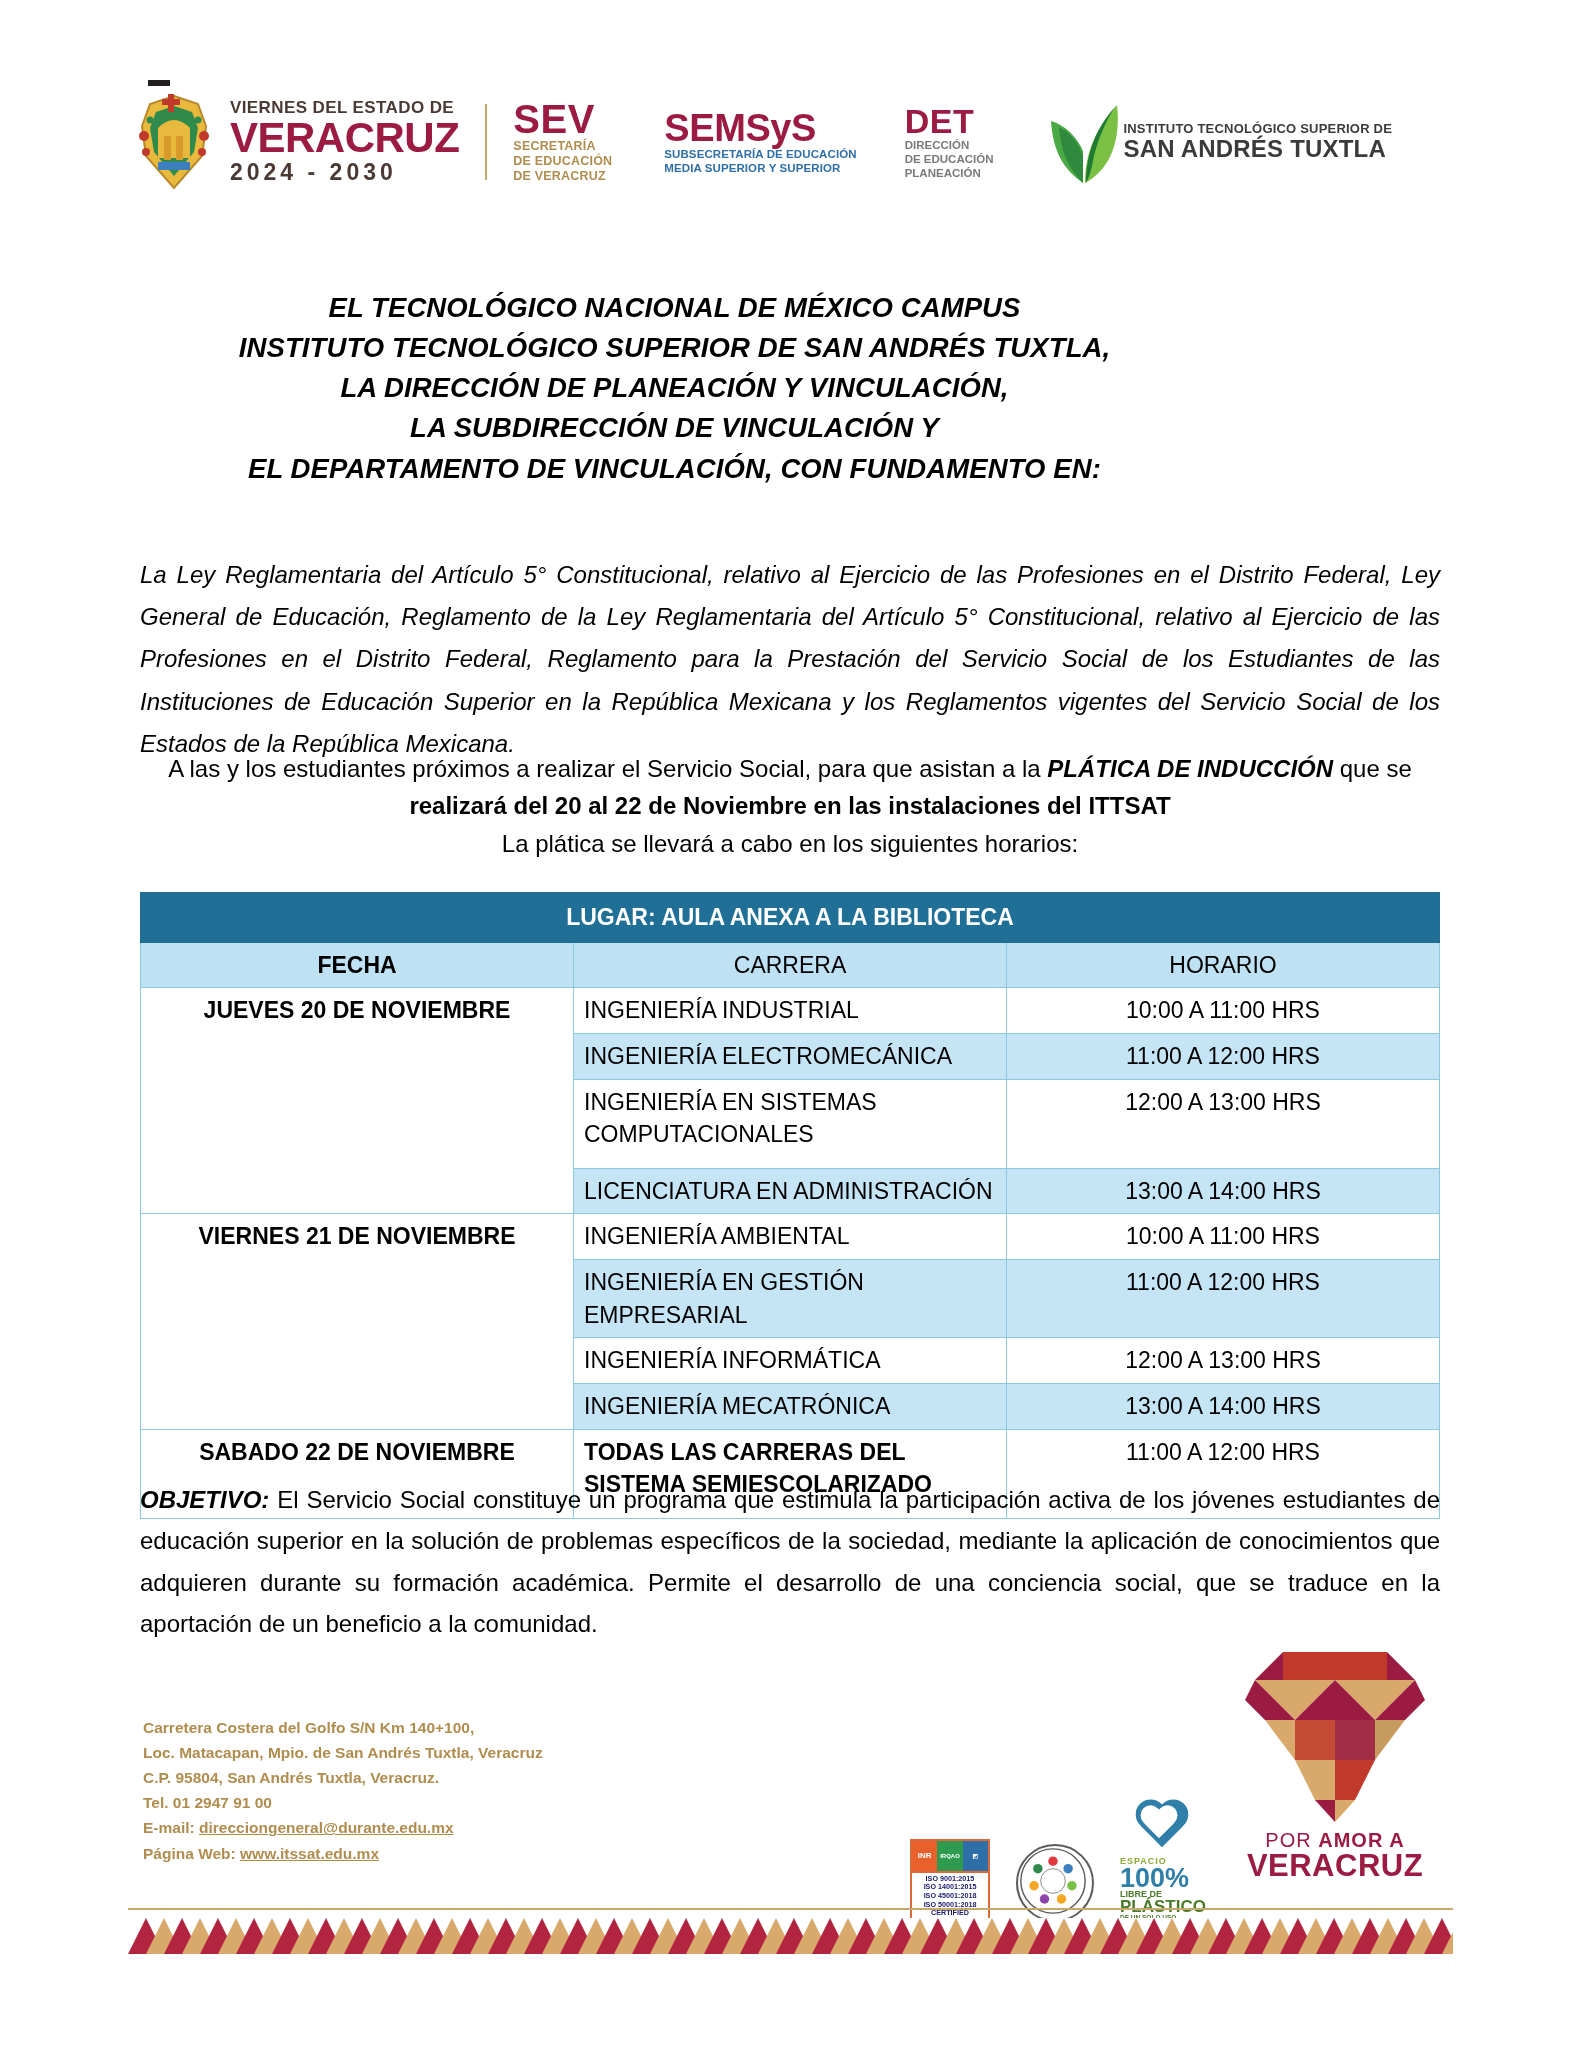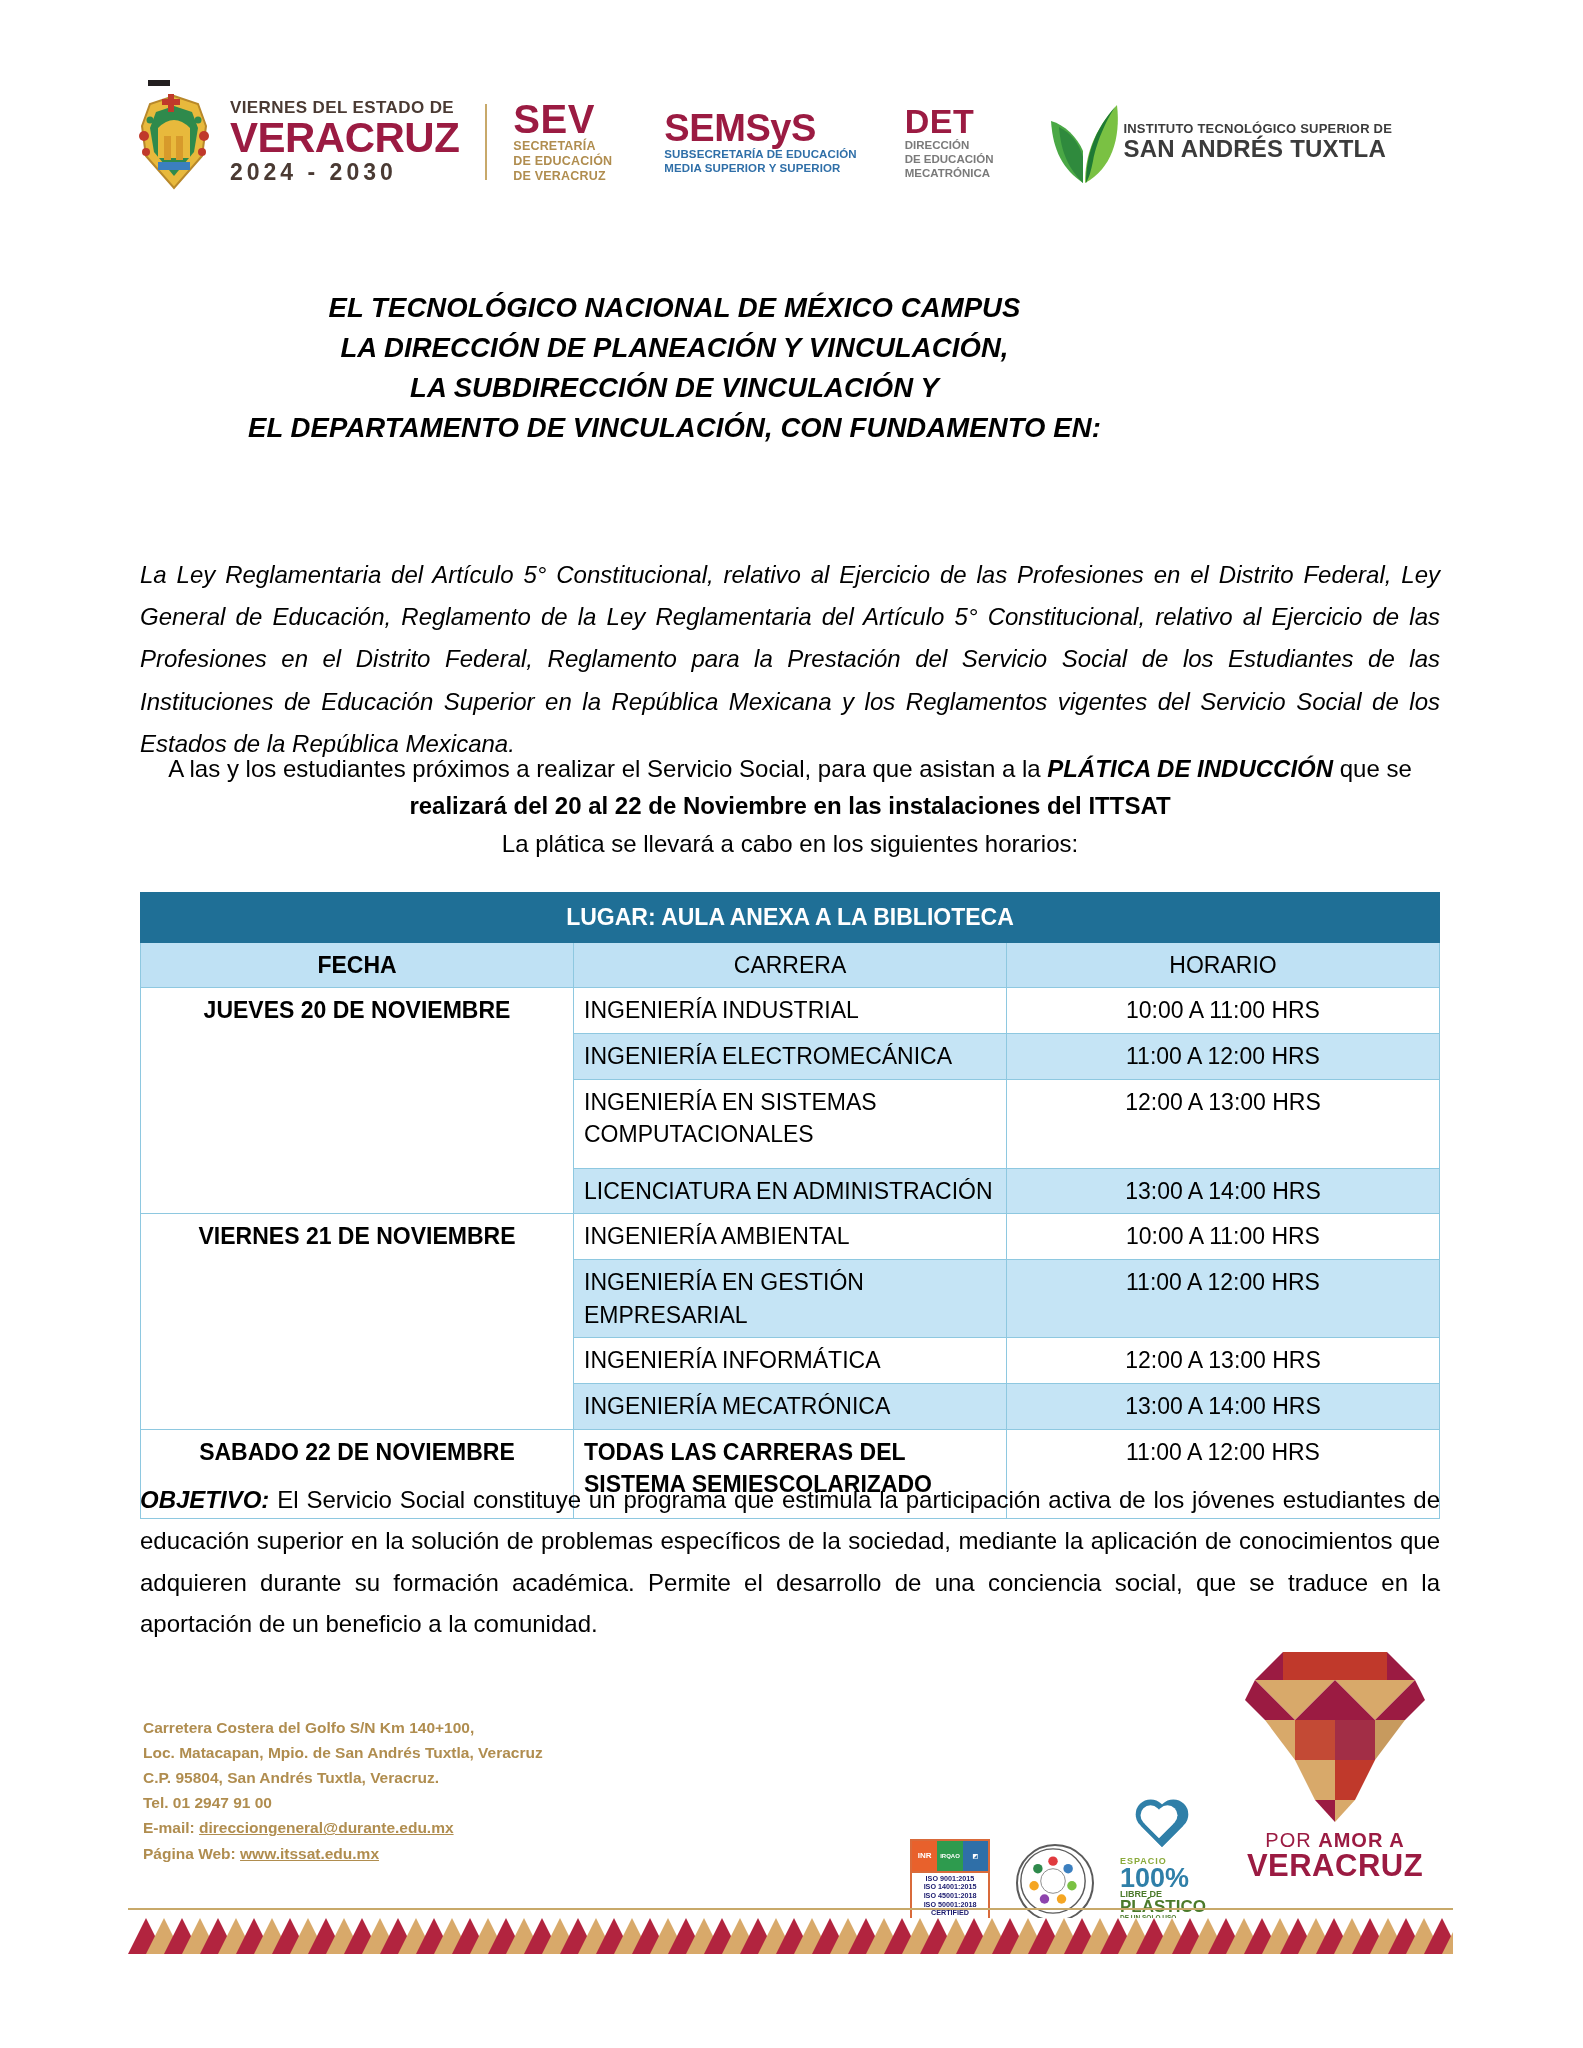--- a/index.html
+++ b/index.html
@@ -201,21 +201,21 @@
     <div class="semsys-block">
       <div class="semsys-main">SEMSyS</div>
       <div class="semsys-sub">SUBSECRETARÍA DE EDUCACIÓN</div>
       <div class="semsys-sub">MEDIA SUPERIOR Y SUPERIOR</div>
     </div>
 
     <div class="det-block">
       <div class="det-main">DET</div>
       <div class="det-sub">DIRECCIÓN</div>
       <div class="det-sub">DE EDUCACIÓN</div>
-      <div class="det-sub">MECATRÓNICA</div>
+      <div class="det-sub">PLANEACIÓN</div>
     </div>
 
     <div class="itsat-block">
       <div class="itsat-mark">
         <svg viewBox="0 0 78 86" width="78" height="86" aria-hidden="true">
           <path d="M38 84 C18 70 8 52 6 22 C20 26 32 38 38 52 Z" fill="#4aa845"></path>
           <path d="M38 84 C24 70 16 54 14 28 C26 34 34 44 38 58 Z" fill="#2f8a3d"></path>
           <path d="M40 84 C40 58 48 32 72 6 C76 40 66 70 40 84 Z" fill="#7ac143"></path>
           <path d="M40 84 C42 58 50 36 68 14 C70 44 60 70 40 84 Z" fill="#ffffff" opacity="0.0"></path>
           <path d="M41 84 C41 56 50 30 71 7 C64 16 52 40 48 62 C46 72 44 79 41 84 Z" fill="#1f7a34"></path>
@@ -223,20 +223,21 @@
       </div>
       <div class="itsat-txt">
         <div class="itsat-l1">INSTITUTO TECNOLÓGICO SUPERIOR DE</div>
         <div class="itsat-l2">SAN ANDRÉS TUXTLA</div>
       </div>
     </div>
   </div>
 
   <div class="title-block">
     <div>EL TECNOLÓGICO NACIONAL DE MÉXICO CAMPUS</div>
+    <div>INSTITUTO TECNOLÓGICO SUPERIOR DE SAN ANDRÉS TUXTLA,</div>
     <div>LA DIRECCIÓN DE PLANEACIÓN Y VINCULACIÓN,</div>
     <div>LA SUBDIRECCIÓN DE VINCULACIÓN Y</div>
     <div>EL DEPARTAMENTO DE VINCULACIÓN, CON FUNDAMENTO EN:</div>
   </div>
 
   <p class="legal">La Ley Reglamentaria del Artículo 5° Constitucional, relativo al Ejercicio de las Profesiones en el Distrito Federal, Ley General de Educación, Reglamento de la Ley Reglamentaria del Artículo 5° Constitucional, relativo al Ejercicio de las Profesiones en el Distrito Federal, Reglamento para la Prestación del Servicio Social de los Estudiantes de las Instituciones de Educación Superior en la República  Mexicana y los Reglamentos vigentes del Servicio Social de los Estados de la República Mexicana.</p>
 
   <div class="convoca">
     <span class="l2">
       <span>A las y los estudiantes próximos a realizar el Servicio Social, para que asistan a la </span><span class="bi">PLÁTICA DE INDUCCIÓN</span><span> que se </span><span class="b">realizará del 20 al 22 de Noviembre en las instalaciones del ITTSAT</span>

